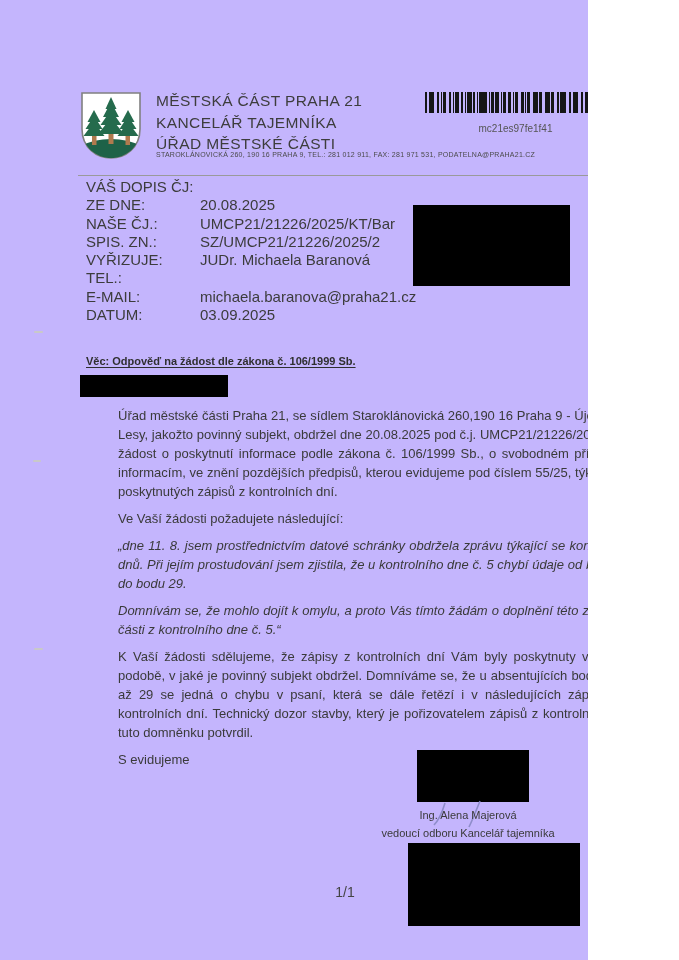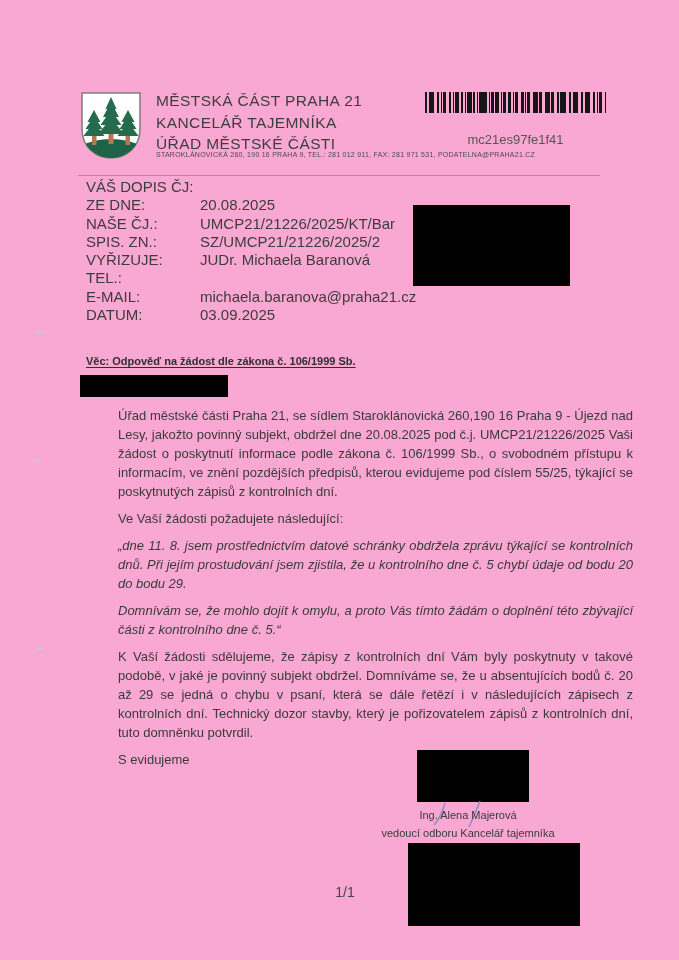--- a/index.html
+++ b/index.html
@@ -1,30 +1,30 @@
 <!DOCTYPE html>
 <html lang="cs"><head>
 <meta charset="utf-8">
 <style>
   html,body{margin:0;padding:0;background:#fff;}
   body{font-family:"Liberation Sans","DejaVu Sans",sans-serif;color:#3a3a3a;}
-  .page{position:relative;width:679px;height:960px;background:#f9a8d4;overflow:hidden;}
+  .page{position:relative;width:588px;height:960px;background:#c4b5fd;overflow:hidden;}
 
   
   .logo{position:absolute;left:80px;top:91px;width:62px;height:69px;}
   .org{position:absolute;left:156px;top:90px;line-height:21.5px;font-size:15.5px;
        letter-spacing:.4px;color:#3d3d3d;}
   .addr{position:absolute;left:156px;top:151px;font-size:7px;letter-spacing:.25px;color:#4a4a4a;}
   .barcode{position:absolute;left:425px;top:92px;width:181px;text-align:center;}
   .barcode-bars{height:21px;width:181px;
     background:
       repeating-linear-gradient(90deg,#161616 0 2px,transparent 2px 6px),
       repeating-linear-gradient(90deg,#161616 0 1px,transparent 1px 4px),
       repeating-linear-gradient(90deg,transparent 0 5px,#161616 5px 8px,transparent 8px 13px);}
-  .barcode-label{font-size:13px;color:#555;margin-top:19px;}
+  .barcode-label{font-size:10px;color:#555;margin-top:10px;}
   .header-rule{position:absolute;left:78px;top:175px;width:522px;height:1px;background:#9a9a9a;}
 
   
   .meta{position:absolute;left:86px;top:178px;font-size:15px;line-height:18.3px;color:#3c3c3c;}
   .meta-row{display:grid;grid-template-columns:114px auto;}
 
   
   .redact{position:absolute;background:#000;}
   .redact-1{left:413px;top:205px;width:157px;height:81px;}
   .redact-2{left:80px;top:375px;width:148px;height:22px;}

